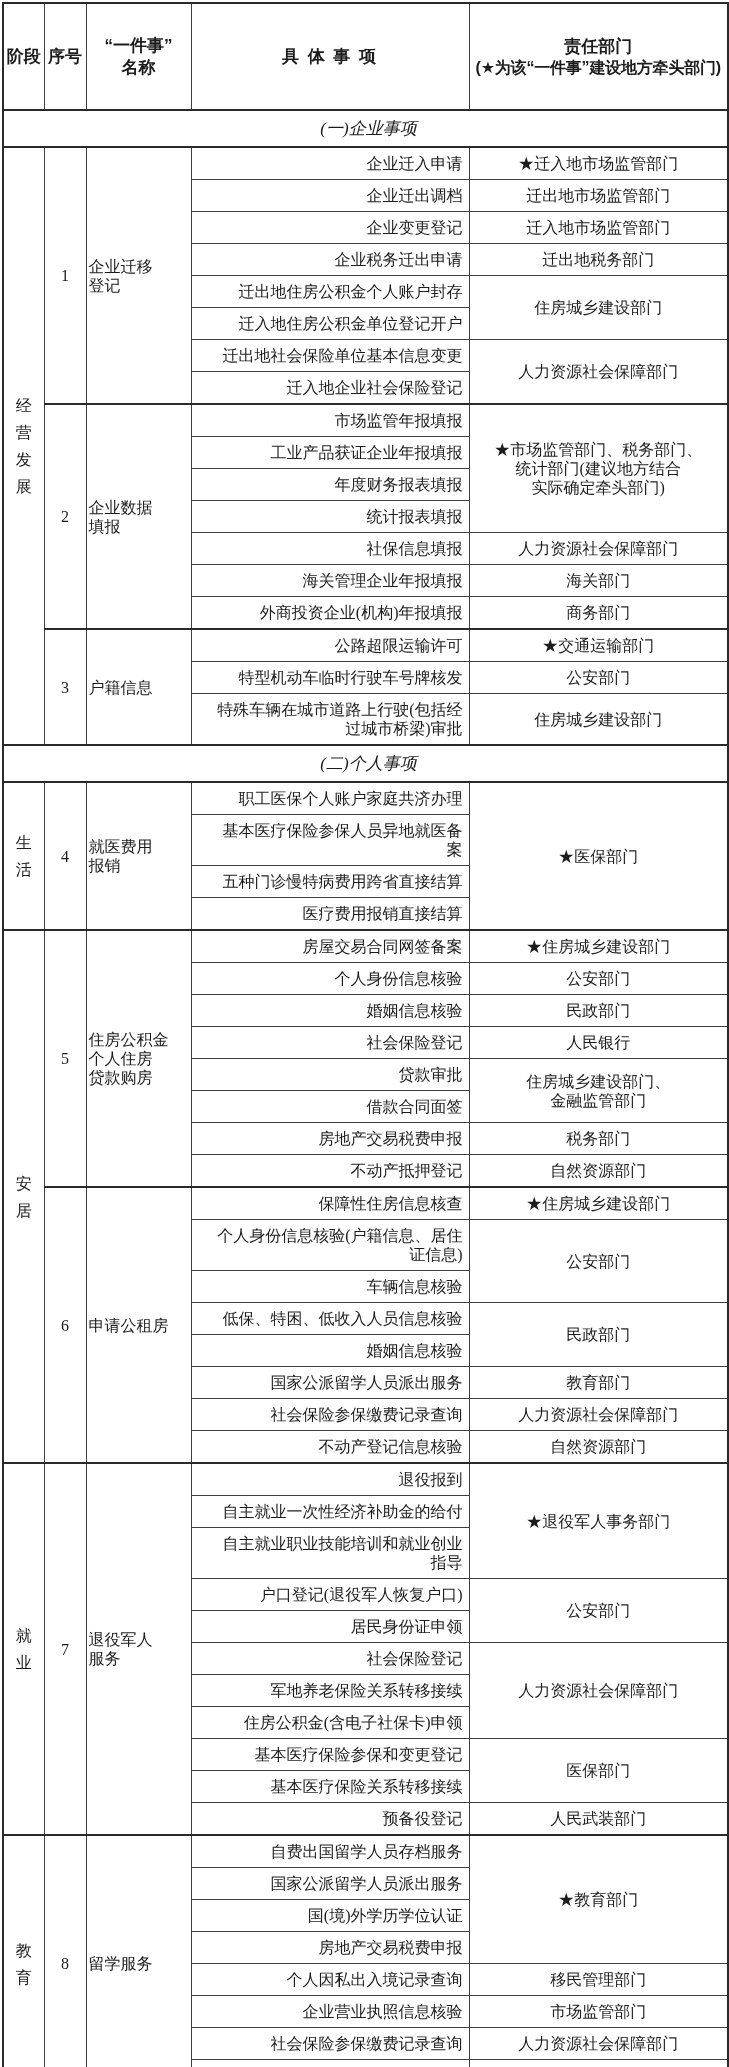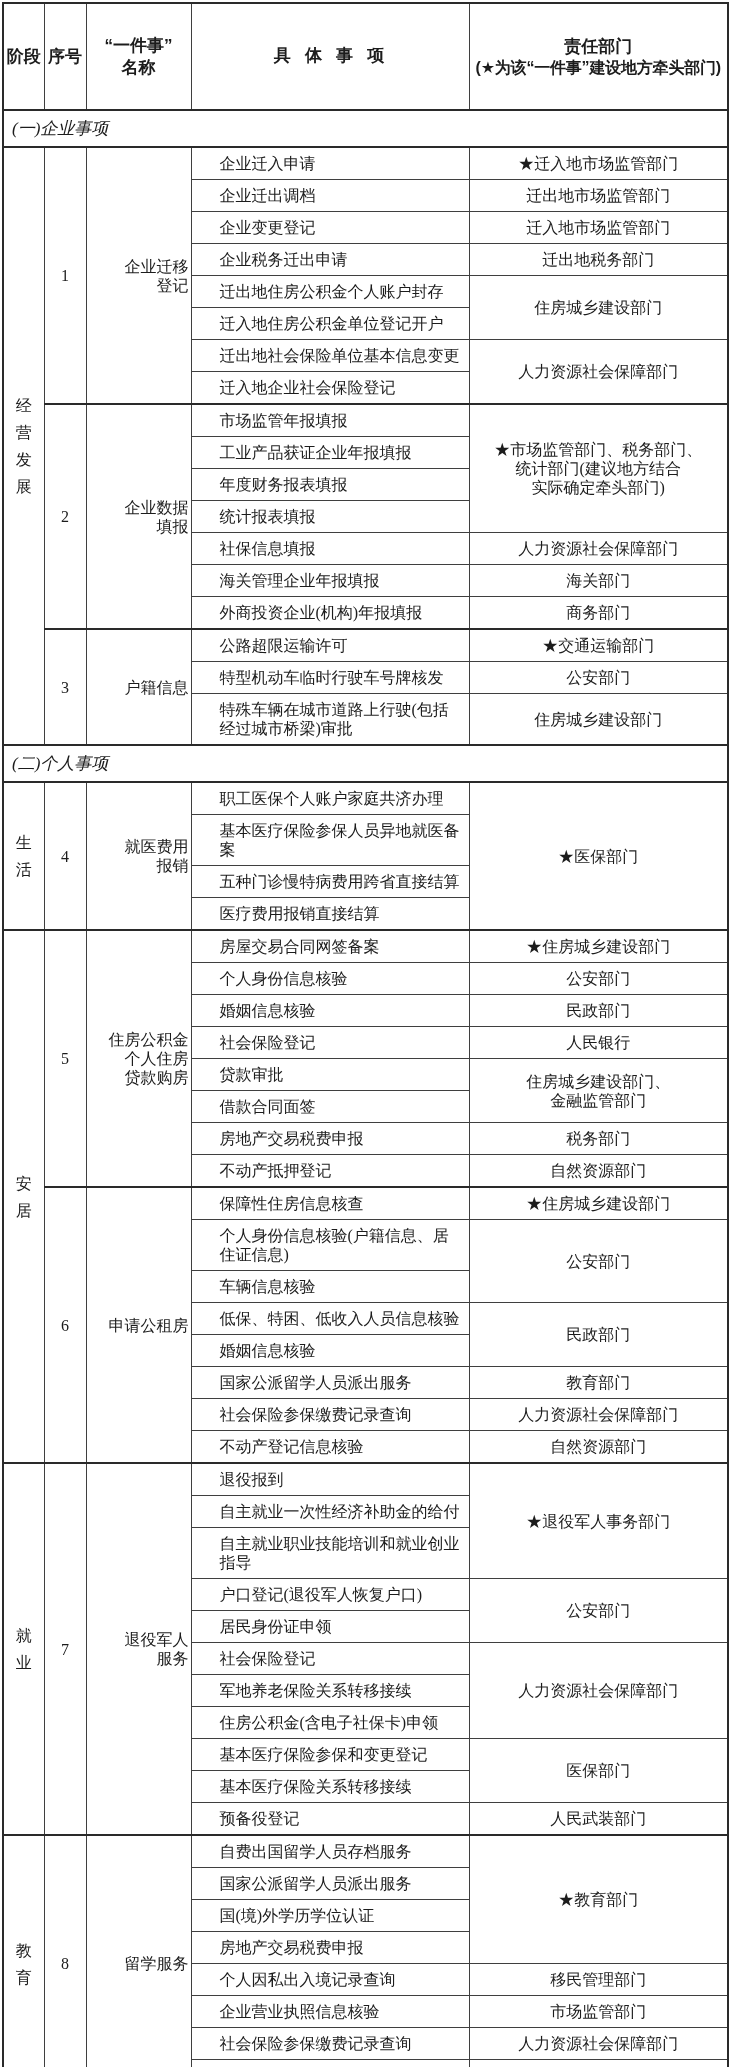--- a/index.html
+++ b/index.html
@@ -10,28 +10,28 @@
   col.c-no{width:42px;}
   col.c-name{width:105px;}
   col.c-task{width:278px;}
   col.c-dept{width:259px;}
   th,td{border:1px solid #3f3f3f;vertical-align:middle;font-size:16px;line-height:19px;
     padding:6px 4px;overflow:hidden;}
   thead th{font-family:"Liberation Sans","DejaVu Sans",sans-serif;font-weight:bold;
     font-size:17px;line-height:22px;text-align:center;white-space:pre-line;
     border-bottom:2px solid #2a2a2a;padding:10px 2px;}
   th .note{display:block;font-size:16px;line-height:19px;letter-spacing:-0.2px;}
-  th.sp{letter-spacing:2px;font-family:Liberation Mono, monospace;}
+  th.sp{letter-spacing:2px;}
   tr.sec td{border-top:2px solid #2a2a2a;border-bottom:2px solid #2a2a2a;
-    font-style:italic;font-size:17px;text-align:left;padding:8px 2px 8px 8px;}
+    font-style:italic;font-size:17px;text-align:center;padding:8px 2px 8px 8px;}
   tr.g-start td{border-top:2px solid #2a2a2a;}
   td.stage{text-align:center;white-space:pre-line;line-height:27px;padding:4px 2px;}
   td.no{text-align:center;}
-  td.name{text-align:right;white-space:pre-line;padding:6px 2px;}
-  td.task{text-align:left;padding:6px 6px 6px 28px;}
+  td.name{text-align:left;white-space:pre-line;padding:6px 2px;}
+  td.task{text-align:right;padding:6px 6px 6px 20px;}
   td.dept{text-align:center;white-space:pre-line;padding:6px 14px;}
 </style>
 </head>
 <body>
 
 <table class="svc">
   <colgroup>
     <col class="c-stage">
       <col class="c-no">
       <col class="c-name">

